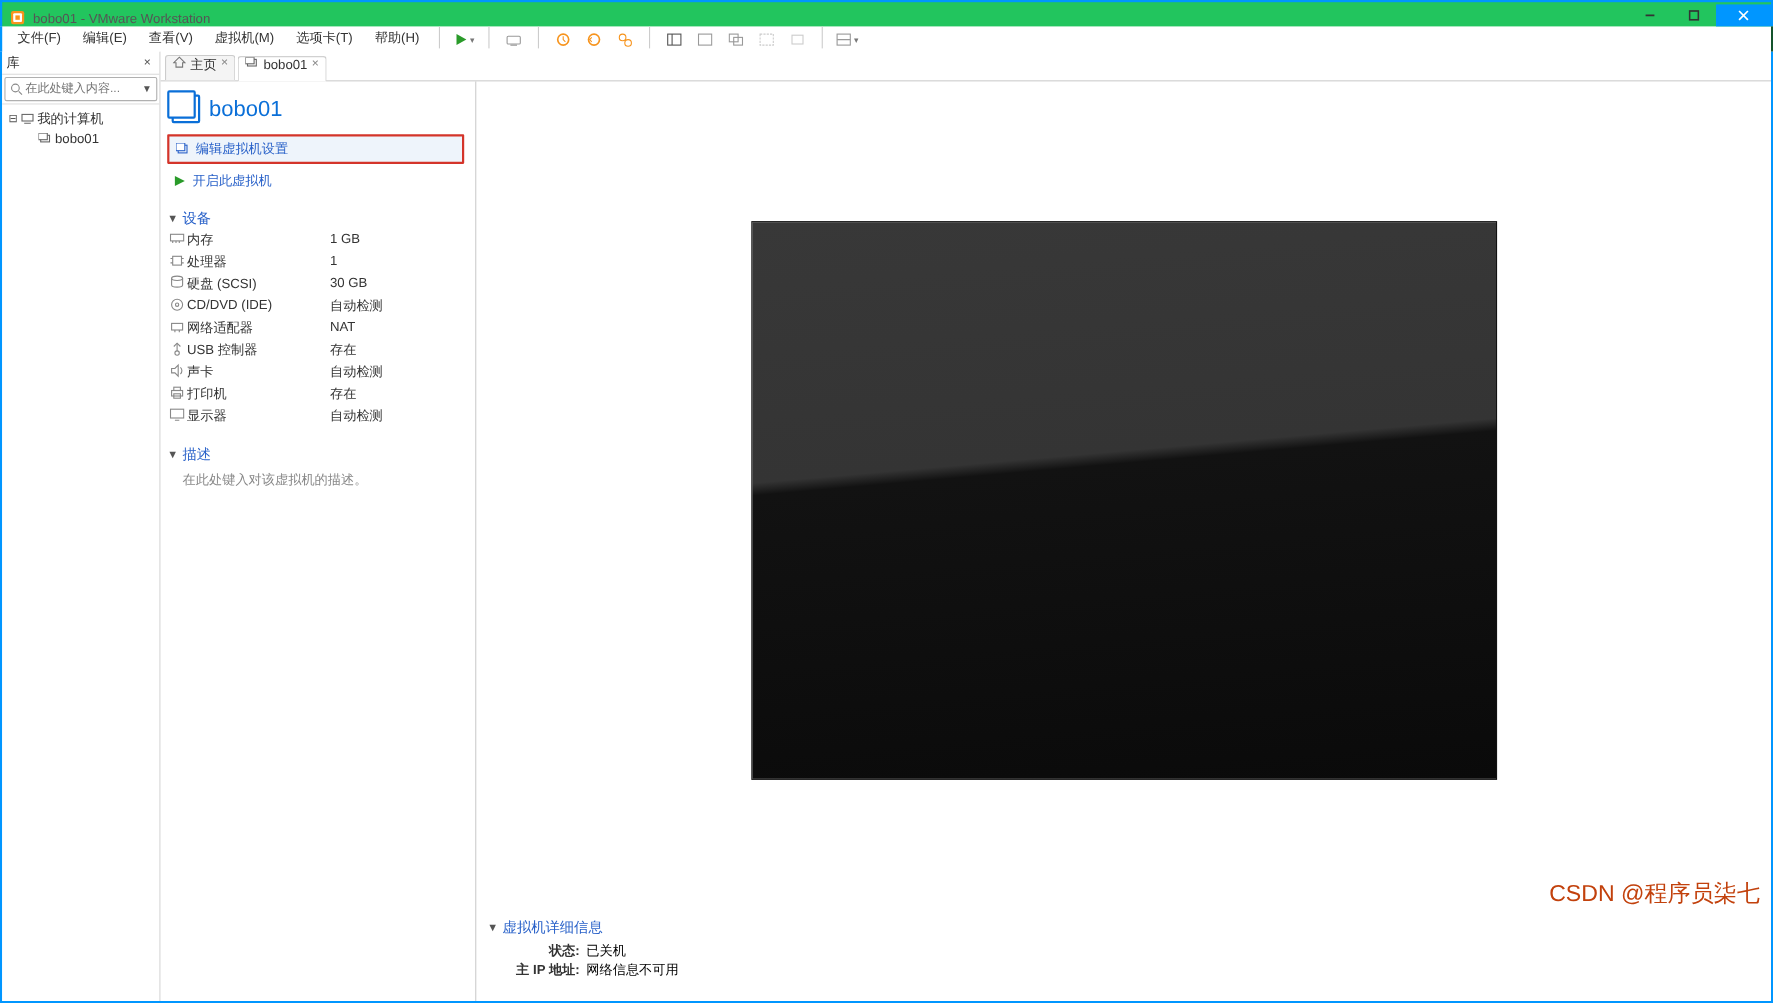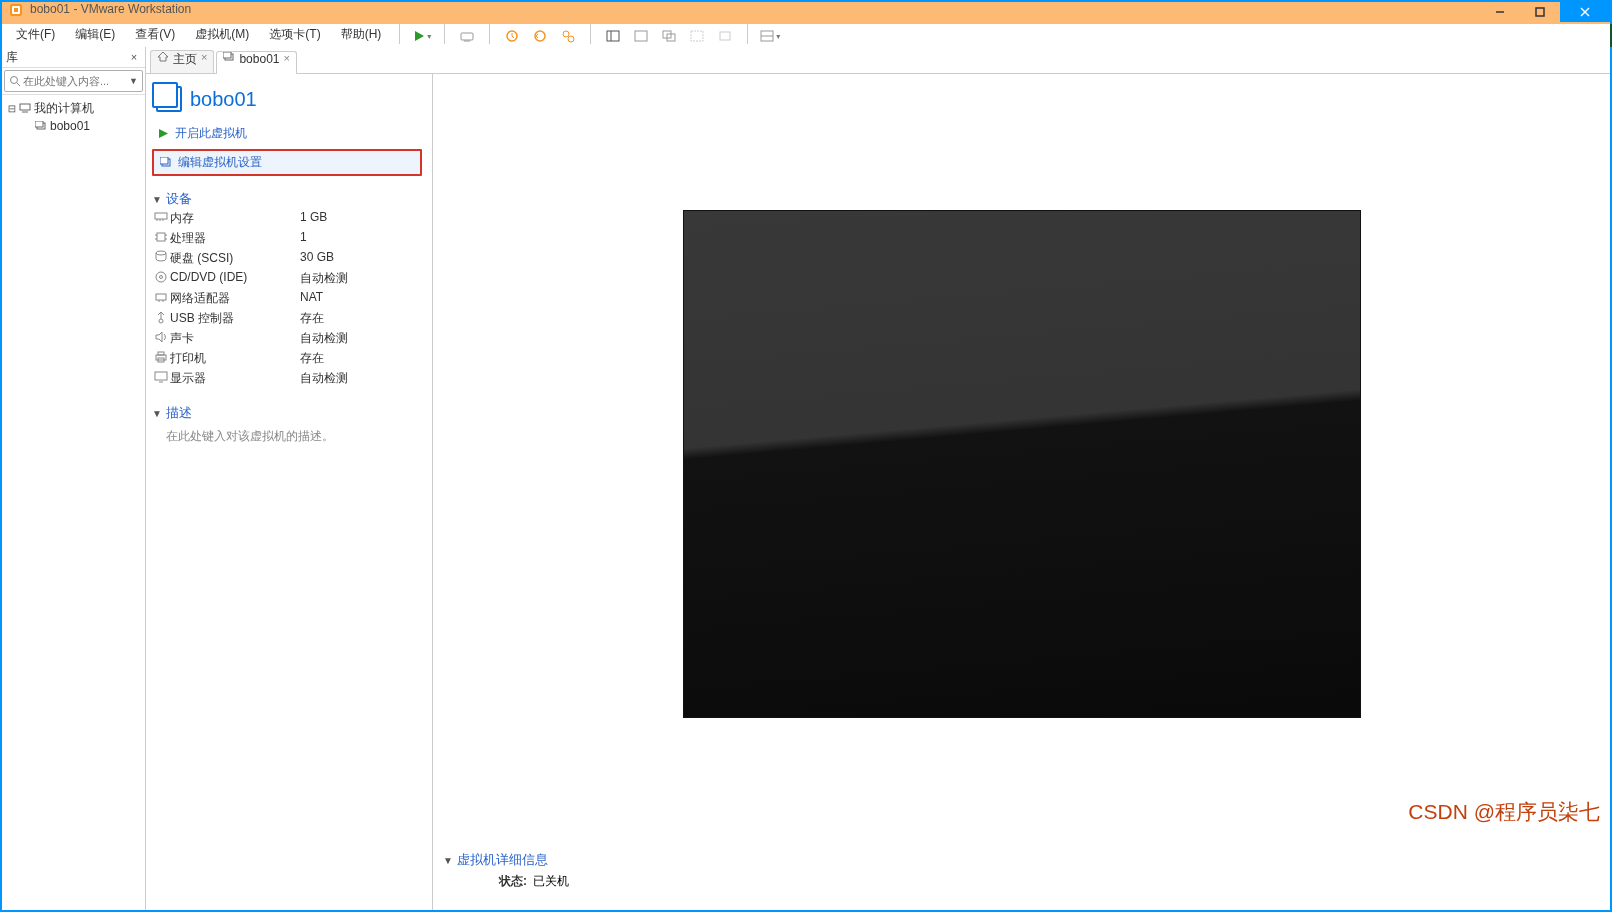--- a/index.html
+++ b/index.html
@@ -1,17 +1,17 @@
 <!DOCTYPE html>
 <html><head>
 <meta charset="utf-8">
 <style>
 html,body{margin:0;padding:0;font-family:"Microsoft YaHei","Segoe UI",Arial,sans-serif;font-size:12px;color:#333;background:#fff;overflow:hidden}
 .window{width:1612px;height:912px;position:relative;display:flex;flex-direction:column}
-.titlebar{height:22px;background:#fdba74;display:flex;align-items:flex-start;border-top:2px solid #0096ff;border-left:2px solid #0096ff;border-right:2px solid #0096ff}
+.titlebar{height:22px;background:#22c55e;display:flex;align-items:flex-end;border-top:2px solid #0096ff;border-left:2px solid #0096ff;border-right:2px solid #0096ff}
 .titlebar .logo{width:16px;height:16px;margin:0 6px;display:flex;align-items:center;justify-content:center}
 .titlebar .title{font-size:12px;color:#555}
 .titlebar .spacer{flex:1}
 .winbtn{width:40px;height:20px;display:flex;align-items:center;justify-content:center;color:#333}
 .winbtn.close{background:#0096ff;color:#fff;width:50px}
 .menubar{height:23px;display:flex;align-items:flex-start;padding:0 6px;gap:4px;border-left:2px solid #0096ff;border-right:2px solid #14532d}
 .menuitem{padding:2px 8px;font-size:12px;color:#333}
 .toolsep{width:1px;height:20px;background:#ccc;margin:0 6px}
 .toolbtn{width:24px;height:24px;display:flex;align-items:center;justify-content:center;color:#777}
 .toolbtn.play{color:#2a9b2a}
@@ -235,32 +235,32 @@
         </div>
       </div>
 
       <div class="mainbody">
 
         <div class="summary">
           <div class="vmtitle">
             <span class="bigicon"></span>
             <span>bobo01</span>
           </div>
-          <div class="linkrow">
-            <svg width="11" height="11">
-                <polygon points="1,1 10,5.5 1,10" fill="#2a9b2a"></polygon>
-              </svg>
-            <span>开启此虚拟机</span>
-          </div>
           <div class="linkrow boxed">
             <svg width="12" height="11">
                 <rect x="2" y="2" width="8" height="7" fill="none" stroke="#2a62c9"></rect>
                 <rect x="0" y="0" width="8" height="7" fill="#fff" stroke="#2a62c9"></rect>
               </svg>
             <span>编辑虚拟机设置</span>
+          </div>
+          <div class="linkrow">
+            <svg width="11" height="11">
+                <polygon points="1,1 10,5.5 1,10" fill="#2a9b2a"></polygon>
+              </svg>
+            <span>开启此虚拟机</span>
           </div>
 
           <div class="sect">
             <div class="secthdr">
               <span class="tw">▼</span>
               <span>设备</span>
             </div>
             <div id="devrows">
                 <div class="devrow">
                   <span class="ic">
@@ -378,20 +378,24 @@
           </div>
           <div class="details">
             <div class="hdr">
               <span class="tw" style="color:#555;font-size:10px">▼</span>
               <span>虚拟机详细信息</span>
             </div>
             <div class="row">
                 <div class="k">状态:</div>
                 <div class="v">已关机</div>
               </div>
+            <div class="row">
+                <div class="k">主 IP 地址:</div>
+                <div class="v">网络信息不可用</div>
+              </div>
           </div>
         </div>
       </div>
     </div>
   </div>
 
   <div class="watermark">CSDN @程序员柒七</div>
 </div>
 
 </body></html>

